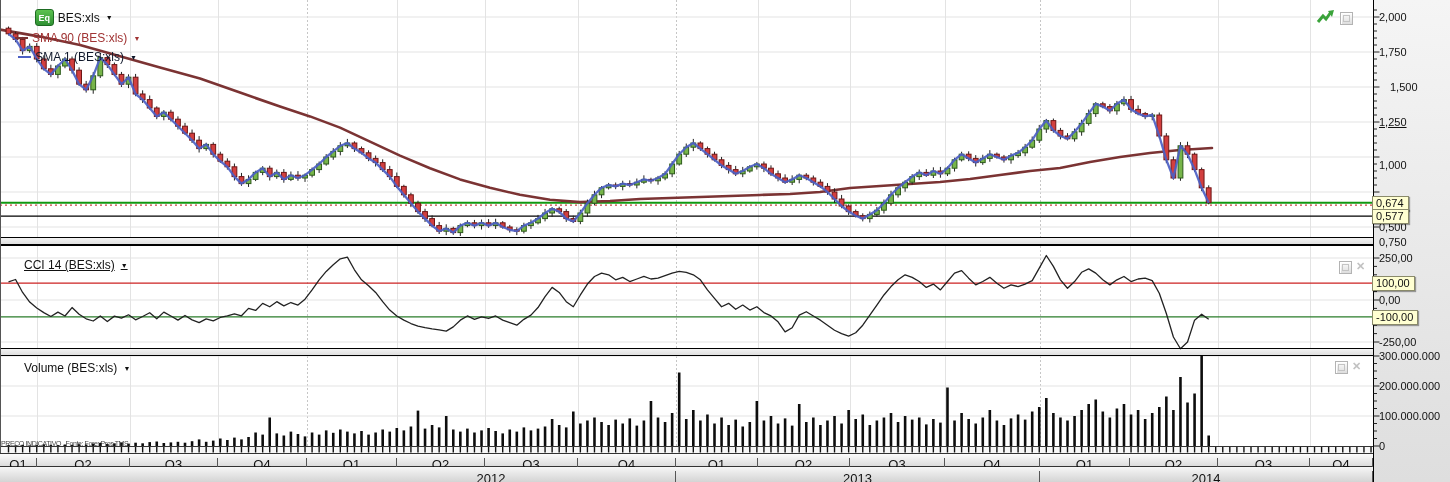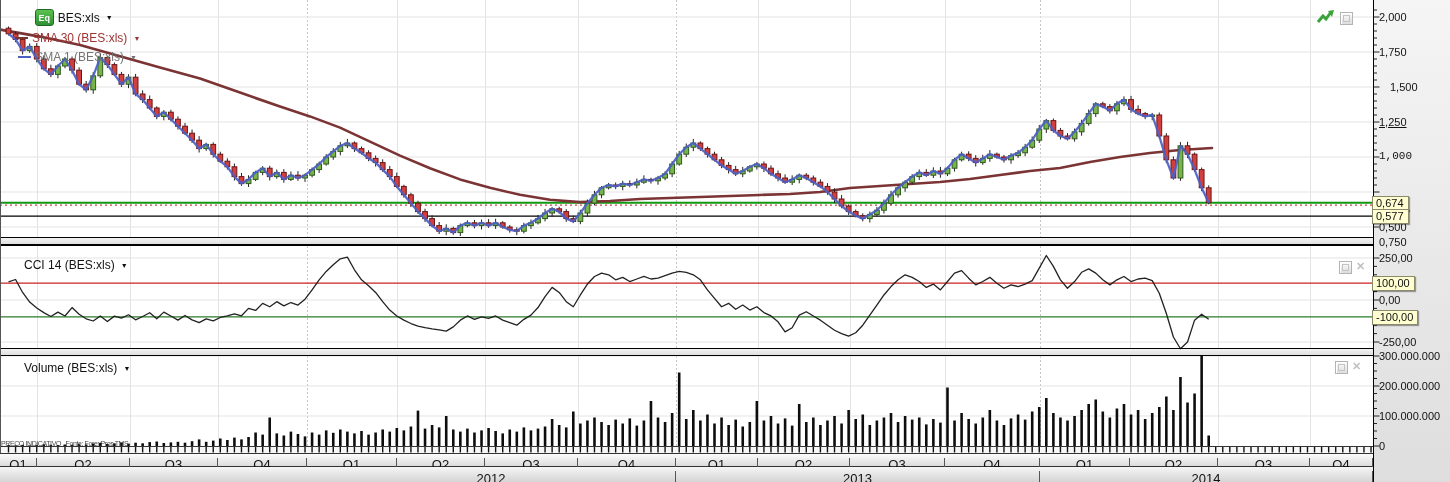--- a/index.html
+++ b/index.html
@@ -8,21 +8,21 @@
           background:linear-gradient(to bottom,#f5f5f5,#dedede);}
   .band{position:absolute;left:0;width:1373px;background:linear-gradient(#f2f2f2,#e0e0e0);}
   #band1{top:238px;height:6px;} #band2{top:349px;height:6px;}
   #plot-svg{position:absolute;left:0;top:0;}
   .legend{position:absolute;display:flex;align-items:center;gap:5px;font-size:12px;color:#111;z-index:5;}
   .legend .item{display:flex;align-items:center;gap:4px;cursor:pointer;}
   .badge{width:17px;height:15px;background:linear-gradient(#5cc24f,#2f9133);border:1px solid #1d6b22;
          border-radius:3px;color:#fff;font-size:9px;font-weight:bold;display:flex;align-items:center;justify-content:center;}
   .dash{width:13px;height:2px;display:inline-block;}
   .caret{font-size:7px;margin-left:2px;}
-  .sym{color:#111;} .c-sma50{color:#a03333;} .c-sma1{color:#737373;}
+  .sym{color:#111;} .c-sma50{color:#a03333;} .c-sma1{color:#0f172a;}
   .axis-label{position:absolute;left:1379px;font-size:11px;color:#111;white-space:nowrap;line-height:13px;}
   .tag{position:absolute;left:1372px;background:#ffffd2;border:1px solid #8a8a6a;box-shadow:1px 1px 1px rgba(0,0,0,.35);
        font-size:11px;line-height:12px;padding:0 4px 1px 3px;color:#111;white-space:nowrap;z-index:4;}
   #tickband{position:absolute;top:446px;left:0;width:1373px;height:7px;background:#f7f7f7;}
   #qrow{position:absolute;top:453px;left:0;width:1373px;height:14px;border-top:1px solid #333;border-bottom:1px solid #333;
         background:linear-gradient(#fcfcfc,#dcdcdc);box-sizing:border-box;z-index:3;}
   #yrow{position:absolute;top:467px;left:0;width:1373px;height:15px;background:linear-gradient(#f6f6f6,#d4d4d4);z-index:3;}
   .tcell{position:absolute;top:4px;height:100%;border-right:1px solid #555;box-sizing:border-box;
          display:flex;align-items:center;justify-content:center;font-size:13px;color:#111;}
   .icon-sq{position:absolute;width:11px;height:11px;border:1px solid #b3b3b3;background:linear-gradient(#fdfdfd,#ddd);
@@ -908,31 +908,31 @@
     </svg>
 
   <div class="legend" style="left:7px;top:9px;flex-direction:column;">
     <div class="item">
       <span class="badge">Eq</span>
       <span class="sym">BES:xls</span>
       <span class="caret sym">▼</span>
     </div>
     <div class="item" style="margin-left:8px;">
       <span class="dash" style="background:#7b3333;"></span>
-      <span class="c-sma50">SMA 30 (BES:xls)</span>
+      <span class="c-sma50">SMA 90 (BES:xls)</span>
       <span class="caret c-sma50">▼</span>
     </div>
     <div class="item" style="margin-left:8px;">
       <span class="dash" style="background:#4c60c4;"></span>
       <span class="c-sma1">SMA 1 (BES:xls)</span>
       <span class="caret c-sma1">▼</span>
     </div>
   </div>
 
-  <div class="legend" style="left:24px;top:258px;">
+  <div class="legend" style="left:24px;top:258px;text-decoration:underline;">
     <div class="item">
       <span>CCI 14 (BES:xls)</span>
       <span class="caret">▼</span>
     </div>
   </div>
 
   <div class="legend" style="left:24px;top:361px;">
     <div class="item">
       <span>Volume (BES:xls)</span>
       <span class="caret">▼</span>
@@ -949,21 +949,21 @@
   <div class="icon-sq" style="left:1335px;top:361px;"></div>
   <div class="icon-x" style="left:1352px;top:361px;">✕</div>
 
   <div id="watermark">PREÇO INDICATIVO . Fonte: ForexPros TMS</div>
 
   <div id="axis-labels">
       <div class="axis-label" style="top: 10.5px;">2,000</div>
       <div class="axis-label" style="top: 45.5px;">1,750</div>
       <div class="axis-label" style="top: 80.5px; margin-left: 11px;">1,500</div>
       <div class="axis-label" style="top: 115.5px; text-decoration: underline;">1,250</div>
-      <div class="axis-label" style="top: 150px; font-family: Liberation Mono, monospace;">1,000</div>
+      <div class="axis-label" style="top: 159px;">1,000</div>
       <div class="axis-label" style="top: 196px; margin-top: 40px;">0,750</div>
       <div class="axis-label" style="top: 220.5px;">0,500</div>
       <div class="axis-label" style="top: 251.5px;">250,00</div>
       <div class="axis-label" style="top: 293.5px;">0,00</div>
       <div class="axis-label" style="top: 335.5px;">-250,00</div>
       <div class="axis-label" style="top: 349.5px;">300.000.000</div>
       <div class="axis-label" style="top: 379.5px;">200.000.000</div>
       <div class="axis-label" style="top: 409.5px;">100.000.000</div>
       <div class="axis-label" style="top: 439.5px;">0</div>
     </div>

